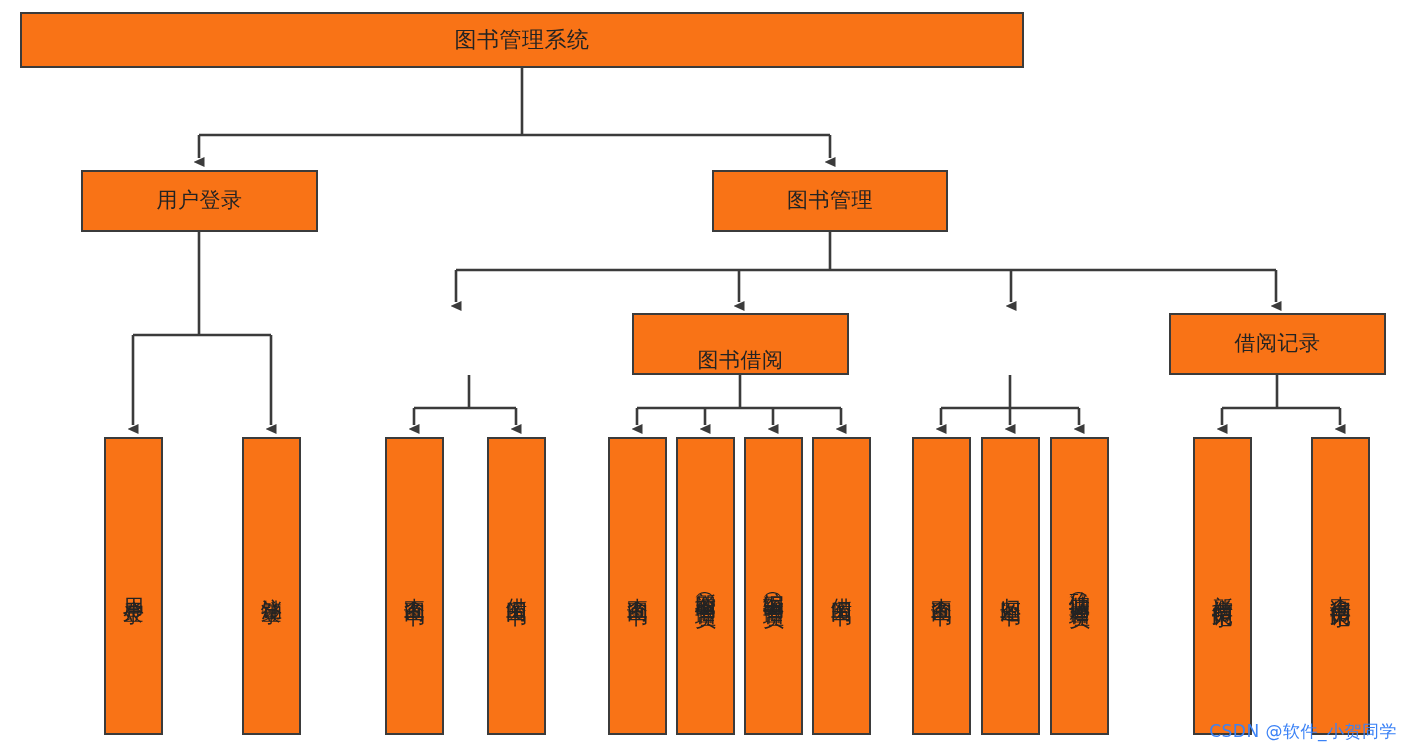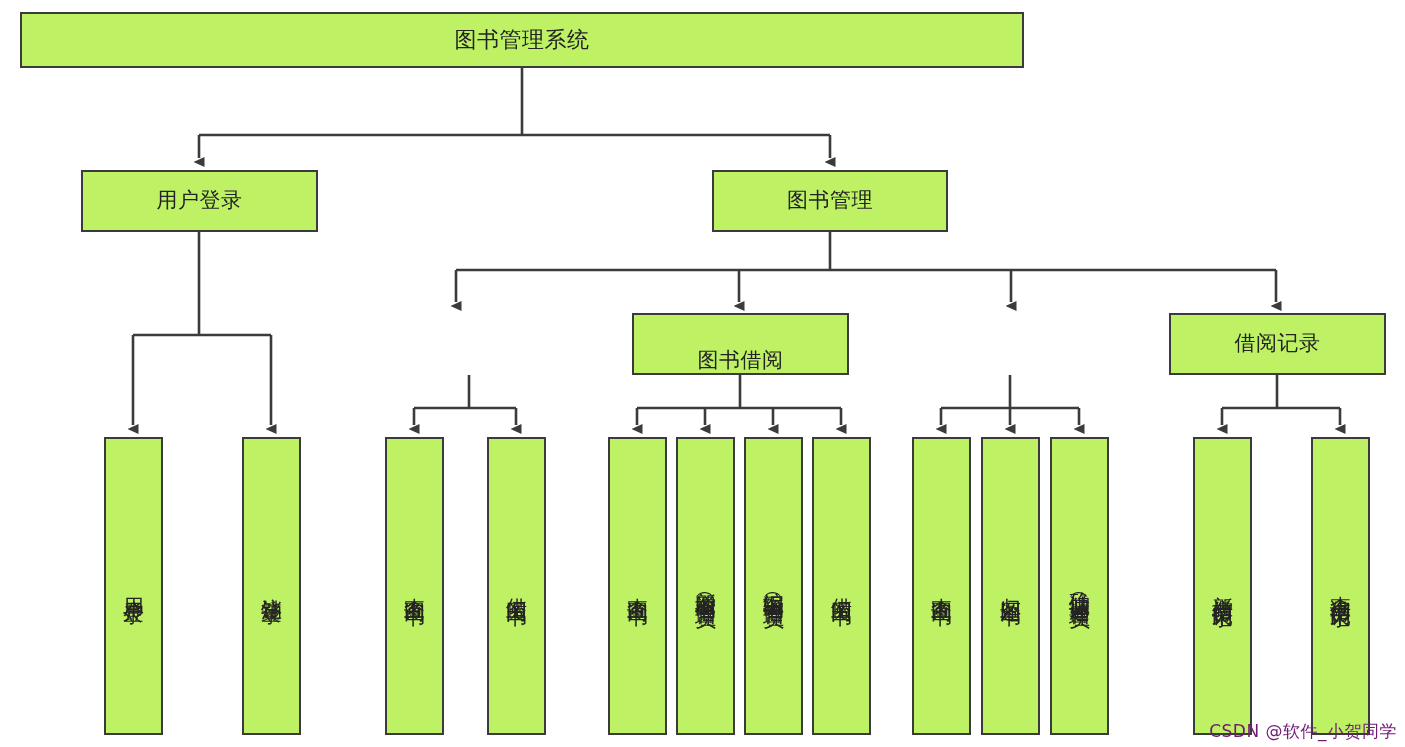--- a/index.html
+++ b/index.html
@@ -22,21 +22,21 @@
     position: absolute;
     left: 0;
     top: 0;
     width: 1405px;
     height: 747px;
     pointer-events: none;
   }
   .node {
     position: absolute;
     box-sizing: border-box;
-    background: #bef264;
+    background: #f97316;
     border: 2.5px solid #3b3b3b;
     display: flex;
     align-items: center;
     justify-content: center;
     color: #222222;
   }
   .node-label {
     display: block;
     text-align: center;
     line-height: 1.12;
@@ -64,21 +64,21 @@
     line-height: 1.05;
     letter-spacing: 2.5px;
     white-space: nowrap;
     max-height: 100%;
   }
   .watermark {
     position: absolute;
     right: 8px;
     bottom: 4px;
     font-size: 17px;
-    color: #701a75;
+    color: #3b82f6;
     letter-spacing: 0.5px;
     white-space: nowrap;
   }
 </style>
 </head>
 <body>
 
 <div id="canvas">
 
   <svg class="edges" viewBox="0 0 1405 747" xmlns="http://www.w3.org/2000/svg">

